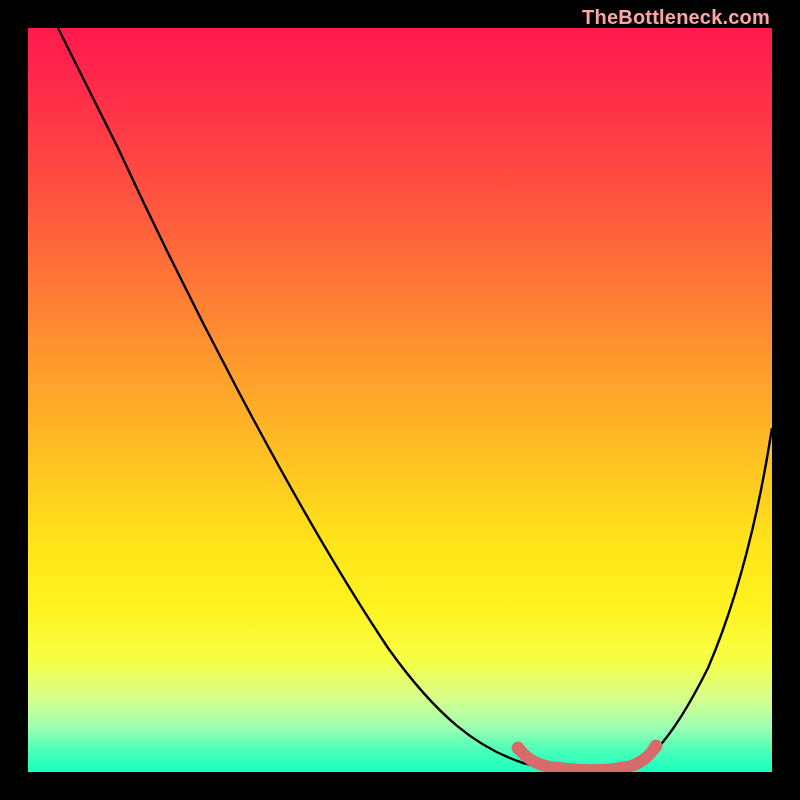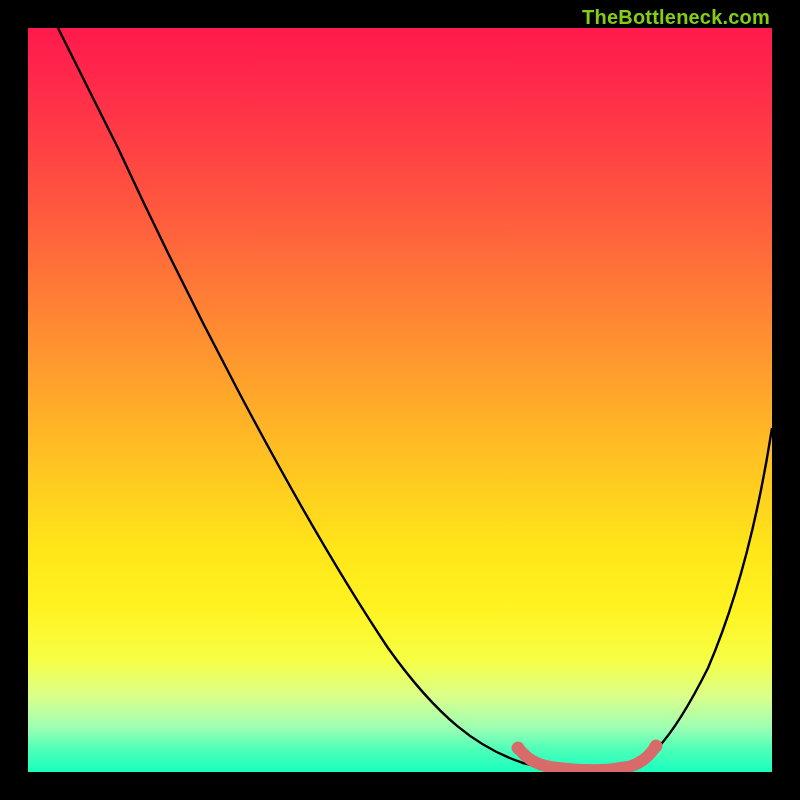--- a/index.html
+++ b/index.html
@@ -46,21 +46,21 @@
       #18ffbe 100%
     );
   }
   .watermark {
     position: absolute;
     top: 6px;
     right: 30px;
     font-family: Arial, Helvetica, sans-serif;
     font-size: 20px;
     font-weight: 600;
-    color: #84cc16;
+    color: #fca5a5;
     letter-spacing: 0.2px;
     user-select: none;
   }
   svg.curve {
     position: absolute;
     inset: 0;
   }
 </style>
 </head>
 <body>

